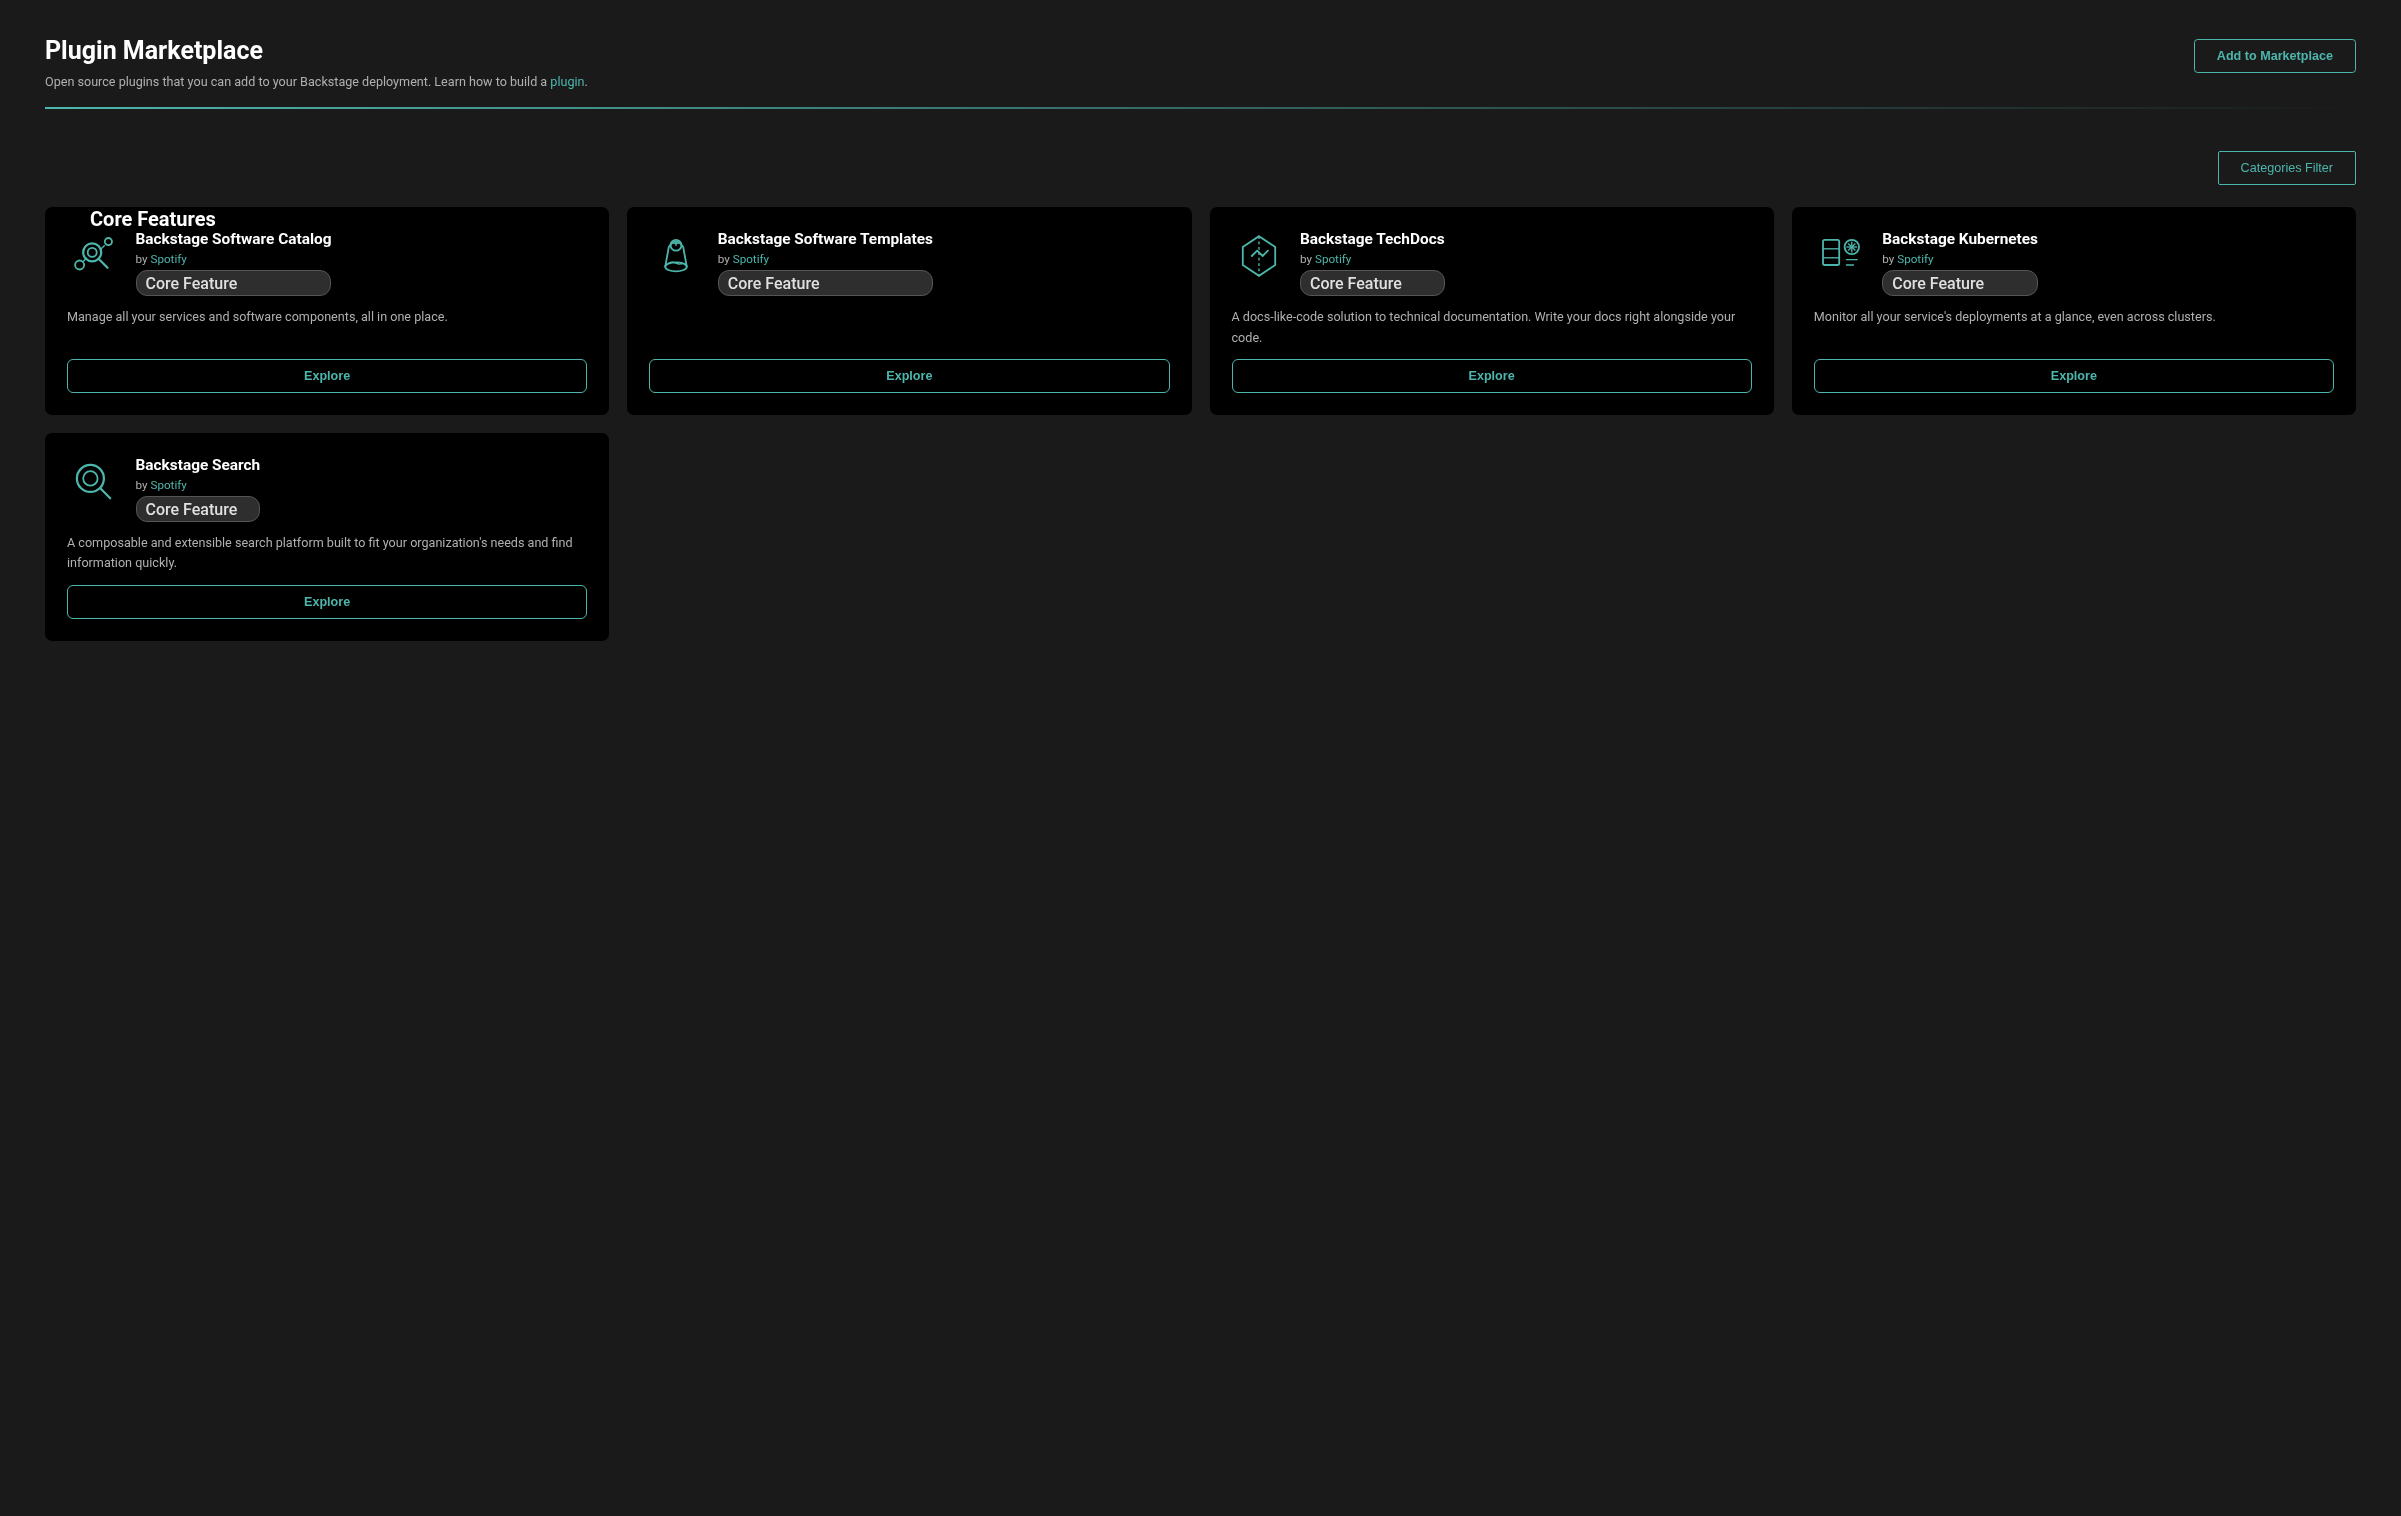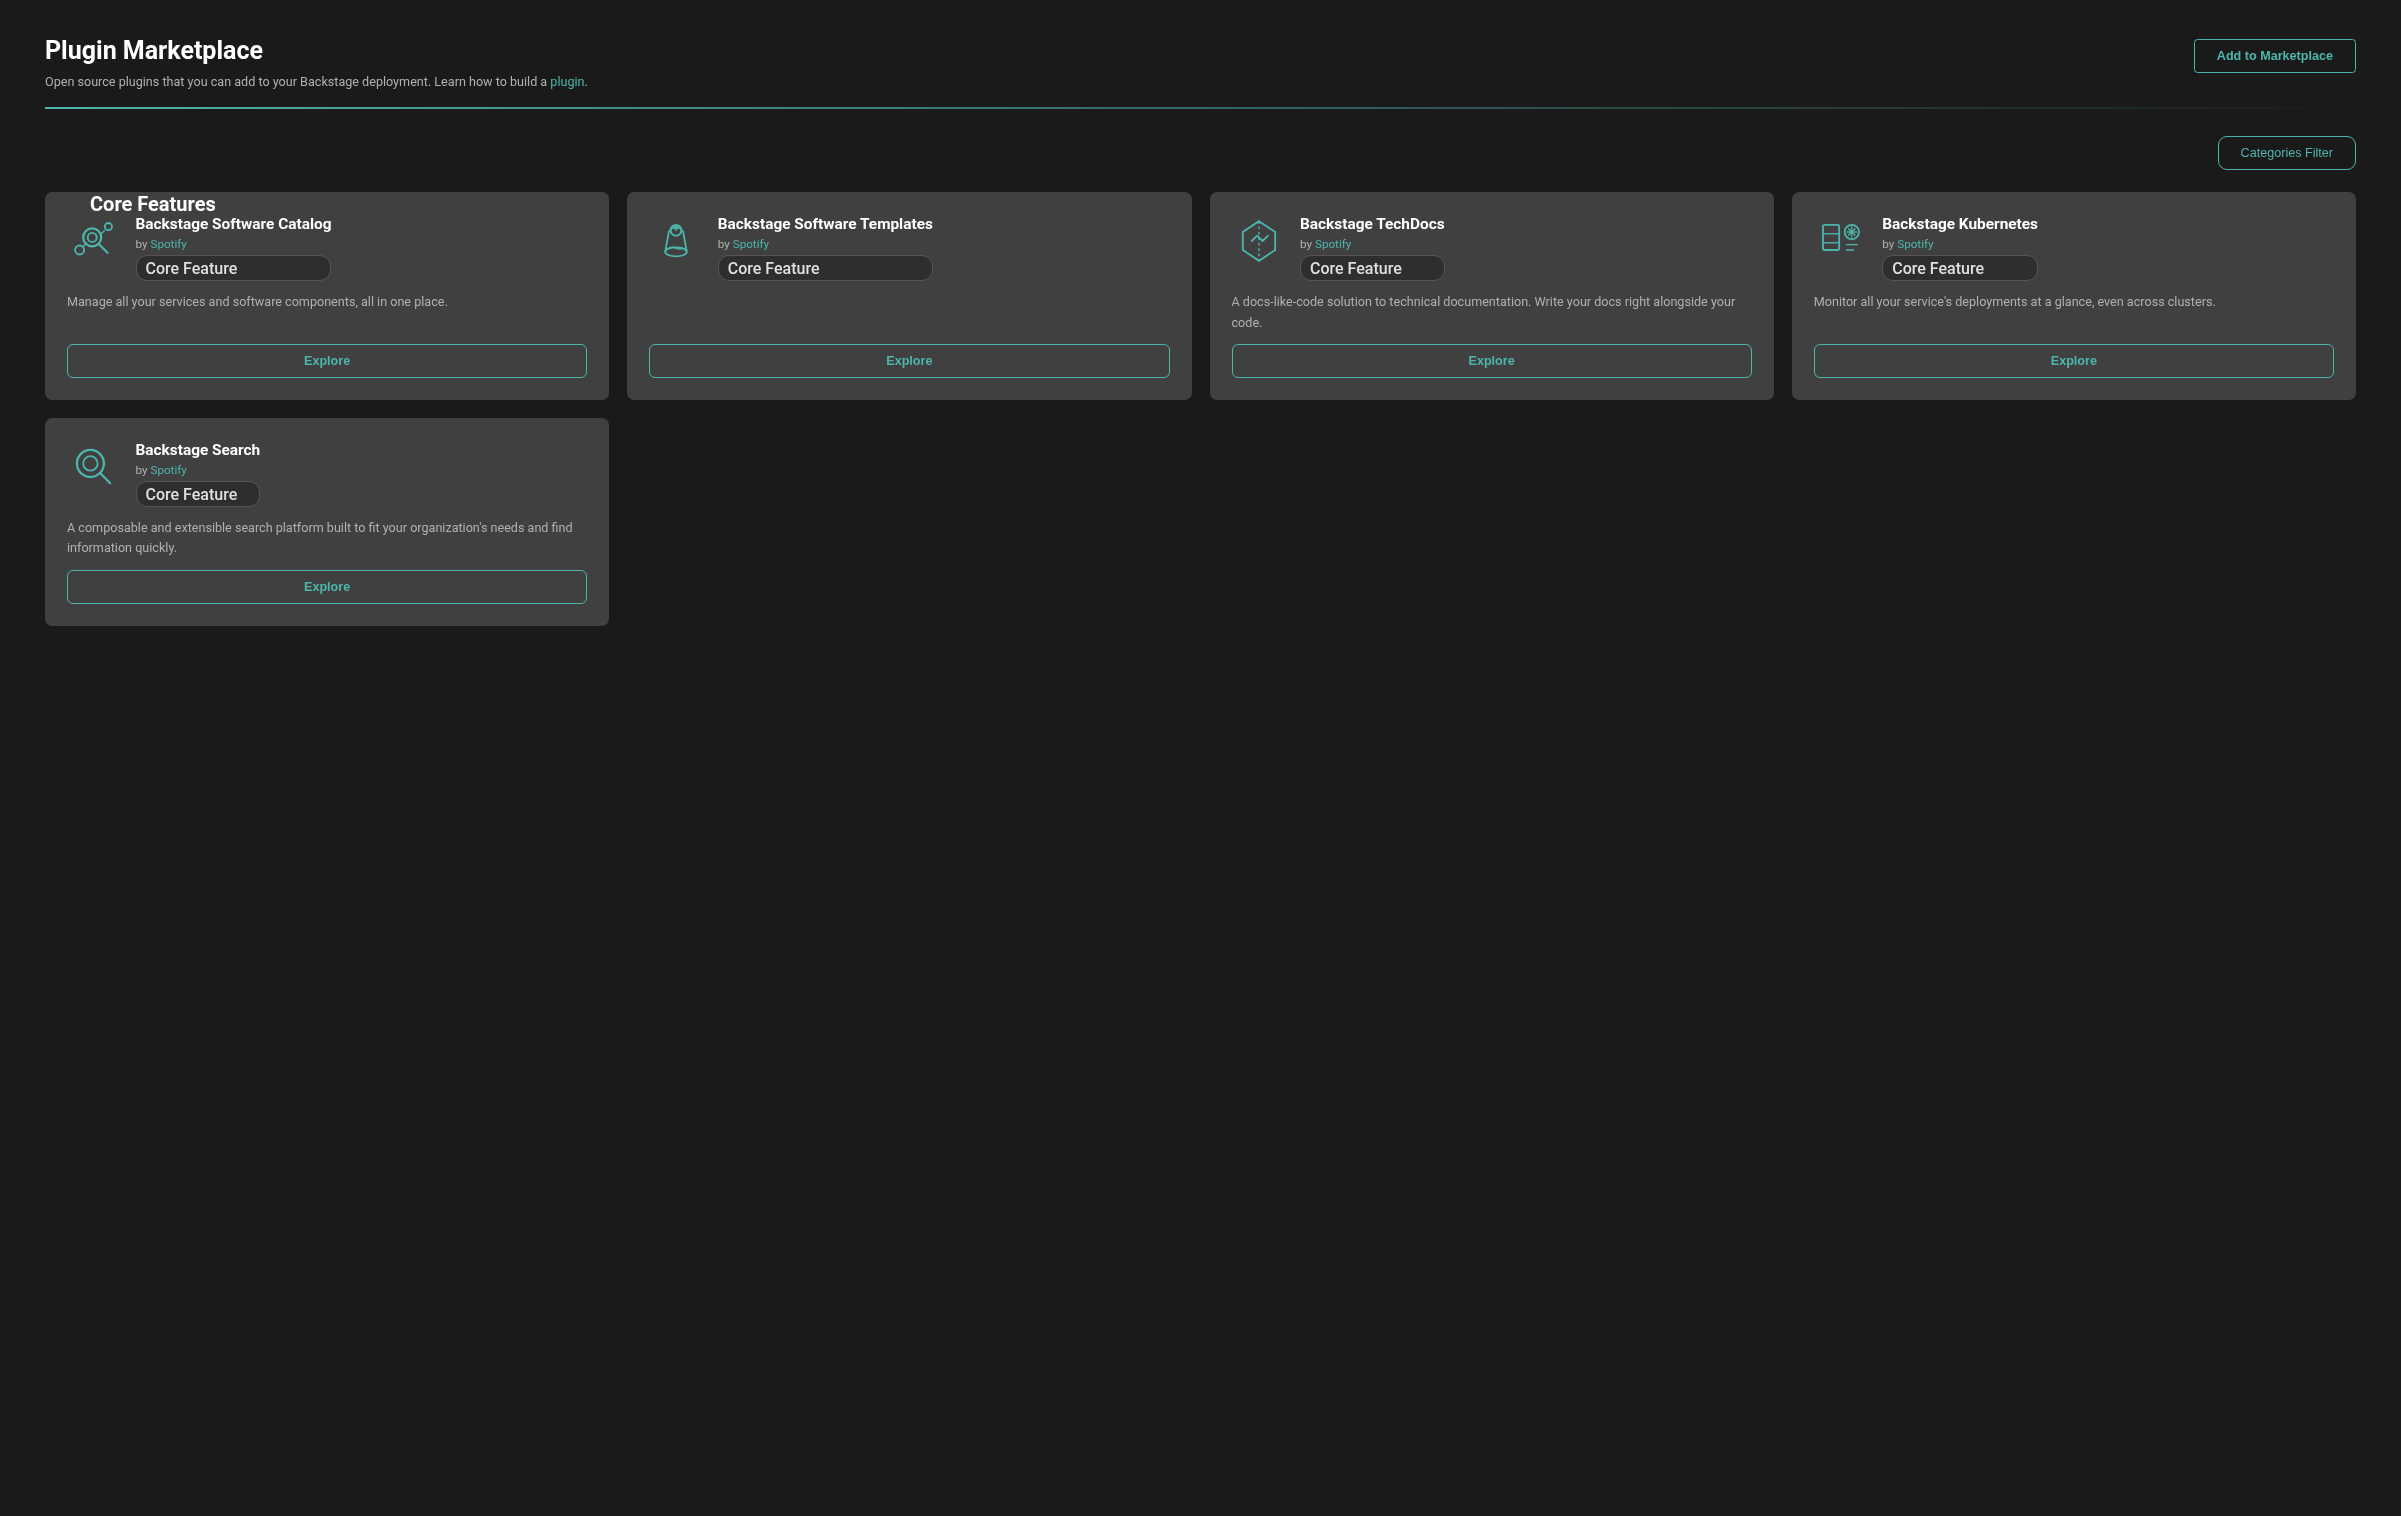--- a/index.html
+++ b/index.html
@@ -59,38 +59,39 @@
     }
     .section-title-wrapper {
       position: relative;
       margin-bottom: 22px;
     }
     .categories-filter-btn {
       background: transparent;
       border: 1.4px solid #4db6ac;
       color: #4db6ac;
       padding: 9px 22px;
-      border-radius: 9px;
+      border-radius: 2px;
       font-size: 12.6px;
       cursor: pointer;
       font-weight: 500;
+      margin-top: 15px;
     }
     .cards-grid {
       display: grid;
       grid-template-columns: repeat(4, 1fr);
       gap: 18px;
       margin-bottom: 18px;
     }
     .cards-grid-bottom {
       display: grid;
       grid-template-columns: repeat(4, 1fr);
       gap: 18px;
     }
     .card {
-      background-color: #404040;
+      background-color: #000000;
       border-radius: 7.2px;
       padding: 22px;
       display: flex;
       flex-direction: column;
       gap: 11px;
     }
     .card-header {
       display: flex;
       align-items: flex-start;
       gap: 14.5px;

